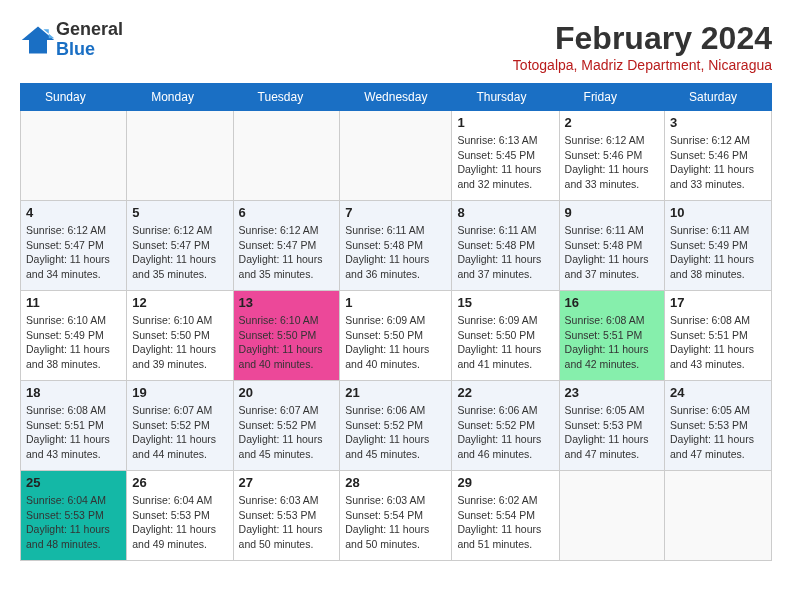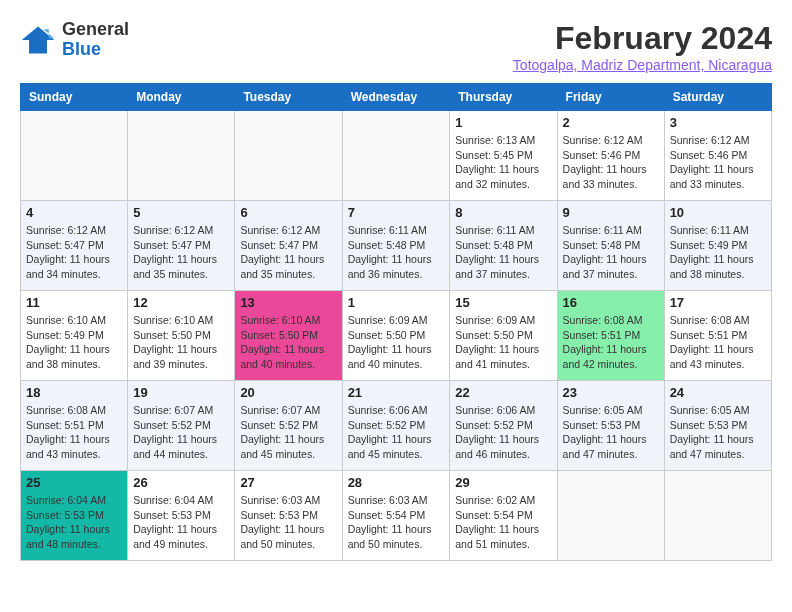--- a/index.html
+++ b/index.html
@@ -12,21 +12,20 @@
     }
     .header {
       display: flex;
       justify-content: space-between;
       align-items: flex-start;
       margin-bottom: 10px;
     }
     .logo {
       display: flex;
       align-items: center;
-      gap: 6px;
     }
     .logo-text {
       font-size: 18px;
       font-weight: bold;
       line-height: 1.1;
     }
     .logo-text .general { color: #333; }
     .logo-text .blue { color: #1a6fc4; }
     .logo-icon {
       width: 36px;
@@ -35,35 +34,34 @@
     .title-area {
       text-align: right;
     }
     .month-title {
       font-size: 32px;
       font-weight: bold;
       color: #333;
     }
     .location {
       font-size: 14px;
-      color: #8b5cf6;
-      text-decoration: underline;
+      color: #b91c1c;
     }
     .calendar {
       width: 100%;
       border-collapse: collapse;
       font-size: 11px;
     }
     .calendar th {
       background: #1a6fc4;
       color: #fff;
       text-align: left;
-      padding: 6px 8px;
+      padding: 6px 24px;
       font-size: 12px;
-      font-weight: bold;
+      font-weight: normal;
       border: 1px solid #1a6fc4;
     }
     .calendar td {
       border: 1px solid #ccc;
       vertical-align: top;
       padding: 4px 5px;
       height: 90px;
       width: 108px;
     }
     .day-num {

